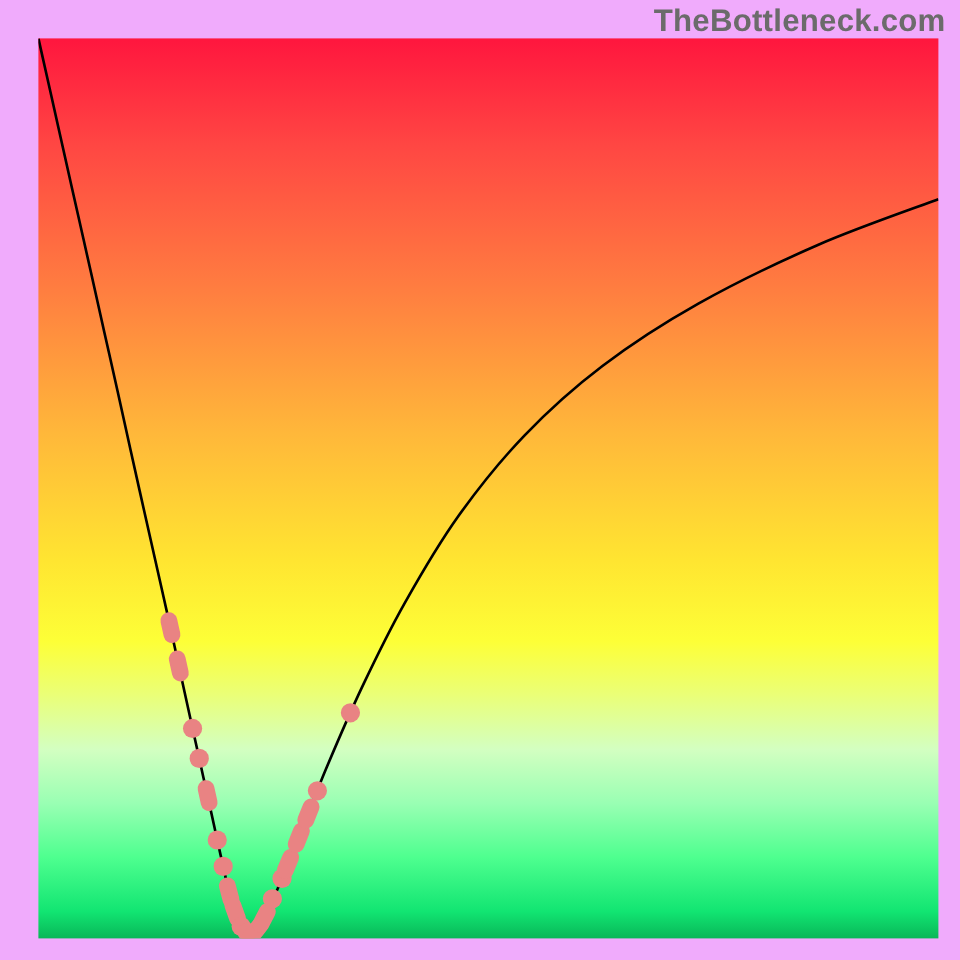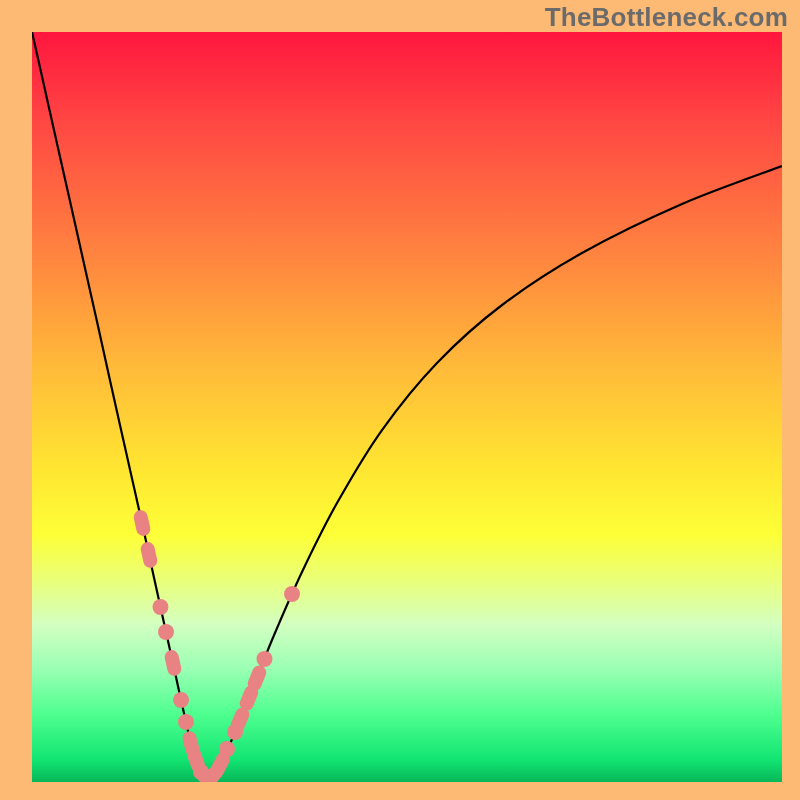--- a/index.html
+++ b/index.html
@@ -8,21 +8,21 @@
     width: 800px;
     height: 800px;
     overflow: hidden;
     background: #000;
     font-family: Arial, Helvetica, sans-serif;
   }
   .frame {
     position: relative;
     width: 800px;
     height: 800px;
-    background: #fdba74;
+    background: #f0abfc;
   }
   .plot-area {
     position: absolute;
     left: 32px;
     top: 32px;
     width: 750px;
     height: 750px;
     background: linear-gradient(
       to bottom,
       #ff163e 0%,

